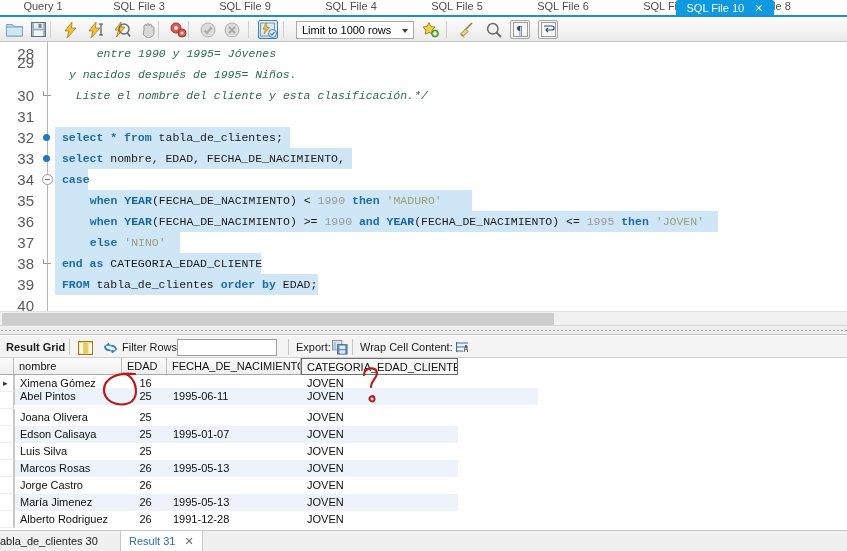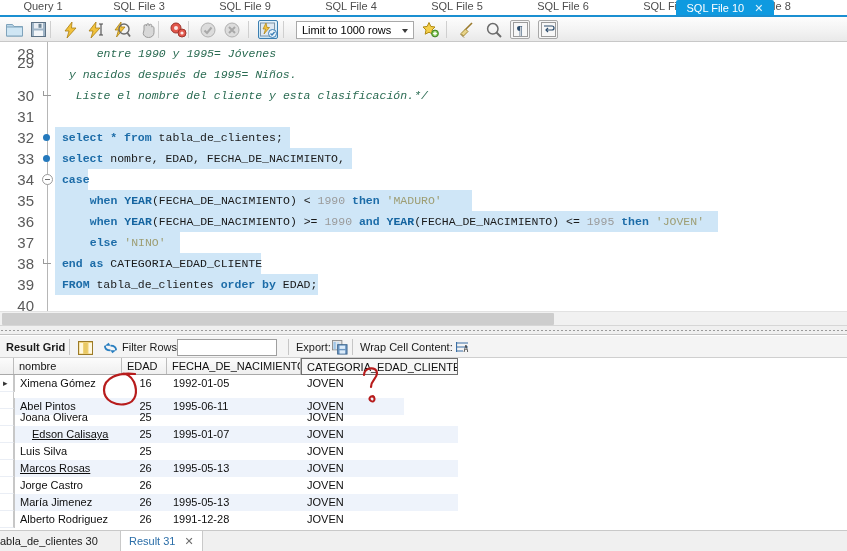--- a/index.html
+++ b/index.html
@@ -469,52 +469,51 @@
         <div class="hcell" style="left: 167px; width: 134px;"><span>FECHA_DE_NACIMIENTO</span></div>
         <div class="hcell sel" style="left: 301px; width: 157px;"><span>CATEGORIA_EDAD_CLIENTE</span></div>
       </div>
     <div id="gridrows">
         <div class="rowmark" style="top: 17px;">
           <div class="curmark" style="top: 5px;">▸</div>
         </div>
         <div class="row" style="top: 17px; width: 444px;">
           <div class="cell" style="left: 0px; width: 108px;">Ximena Gómez</div>
           <div class="cell" style="left: 108px; width: 45px; text-align: center; padding-left: 0px;">16</div>
-          <div class="cell" style="left: 153px; width: 134px;">1992-01-05</div>
           <div class="cell" style="left: 287px; width: 157px;">JOVEN</div>
         </div>
         <div class="rowmark" style="top: 34px;"></div>
-        <div class="row alt" style="top: 40px; width: 390px;">
+        <div class="row alt" style="top: 30px; width: 524px;">
           <div class="cell" style="left: 0px; width: 108px;">Abel Pintos</div>
           <div class="cell" style="left: 108px; width: 45px; text-align: center; padding-left: 0px;">25</div>
           <div class="cell" style="left: 153px; width: 134px;">1995-06-11</div>
           <div class="cell" style="left: 287px; width: 157px;">JOVEN</div>
         </div>
         <div class="rowmark" style="top: 51px;"></div>
         <div class="row" style="top: 51px; width: 444px;">
           <div class="cell" style="left: 0px; width: 108px;">Joana Olivera</div>
           <div class="cell" style="left: 108px; width: 45px; text-align: center; padding-left: 0px;">25</div>
           <div class="cell" style="left: 287px; width: 157px;">JOVEN</div>
         </div>
         <div class="rowmark" style="top: 68px;"></div>
         <div class="row alt" style="top: 68px; width: 444px;">
-          <div class="cell" style="left: 12px; width: 108px; text-decoration: underline;">Edson Calisaya</div>
+          <div class="cell" style="left: 0px; width: 108px;">Edson Calisaya</div>
           <div class="cell" style="left: 108px; width: 45px; text-align: center; padding-left: 0px;">25</div>
           <div class="cell" style="left: 153px; width: 134px;">1995-01-07</div>
           <div class="cell" style="left: 287px; width: 157px;">JOVEN</div>
         </div>
         <div class="rowmark" style="top: 85px;"></div>
         <div class="row" style="top: 85px; width: 444px;">
           <div class="cell" style="left: 0px; width: 108px;">Luis Silva</div>
           <div class="cell" style="left: 108px; width: 45px; text-align: center; padding-left: 0px;">25</div>
           <div class="cell" style="left: 287px; width: 157px;">JOVEN</div>
         </div>
         <div class="rowmark" style="top: 102px;"></div>
         <div class="row alt" style="top: 102px; width: 444px;">
-          <div class="cell" style="left: 0px; width: 108px; text-decoration: underline;">Marcos Rosas</div>
+          <div class="cell" style="left: 0px; width: 108px;">Marcos Rosas</div>
           <div class="cell" style="left: 108px; width: 45px; text-align: center; padding-left: 0px;">26</div>
           <div class="cell" style="left: 153px; width: 134px;">1995-05-13</div>
           <div class="cell" style="left: 287px; width: 157px;">JOVEN</div>
         </div>
         <div class="rowmark" style="top: 119px;"></div>
         <div class="row" style="top: 119px; width: 444px; text-decoration: underline;">
           <div class="cell" style="left: 0px; width: 108px;">Jorge Castro</div>
           <div class="cell" style="left: 108px; width: 45px; text-align: center; padding-left: 0px;">26</div>
           <div class="cell" style="left: 287px; width: 157px;">JOVEN</div>
         </div>

